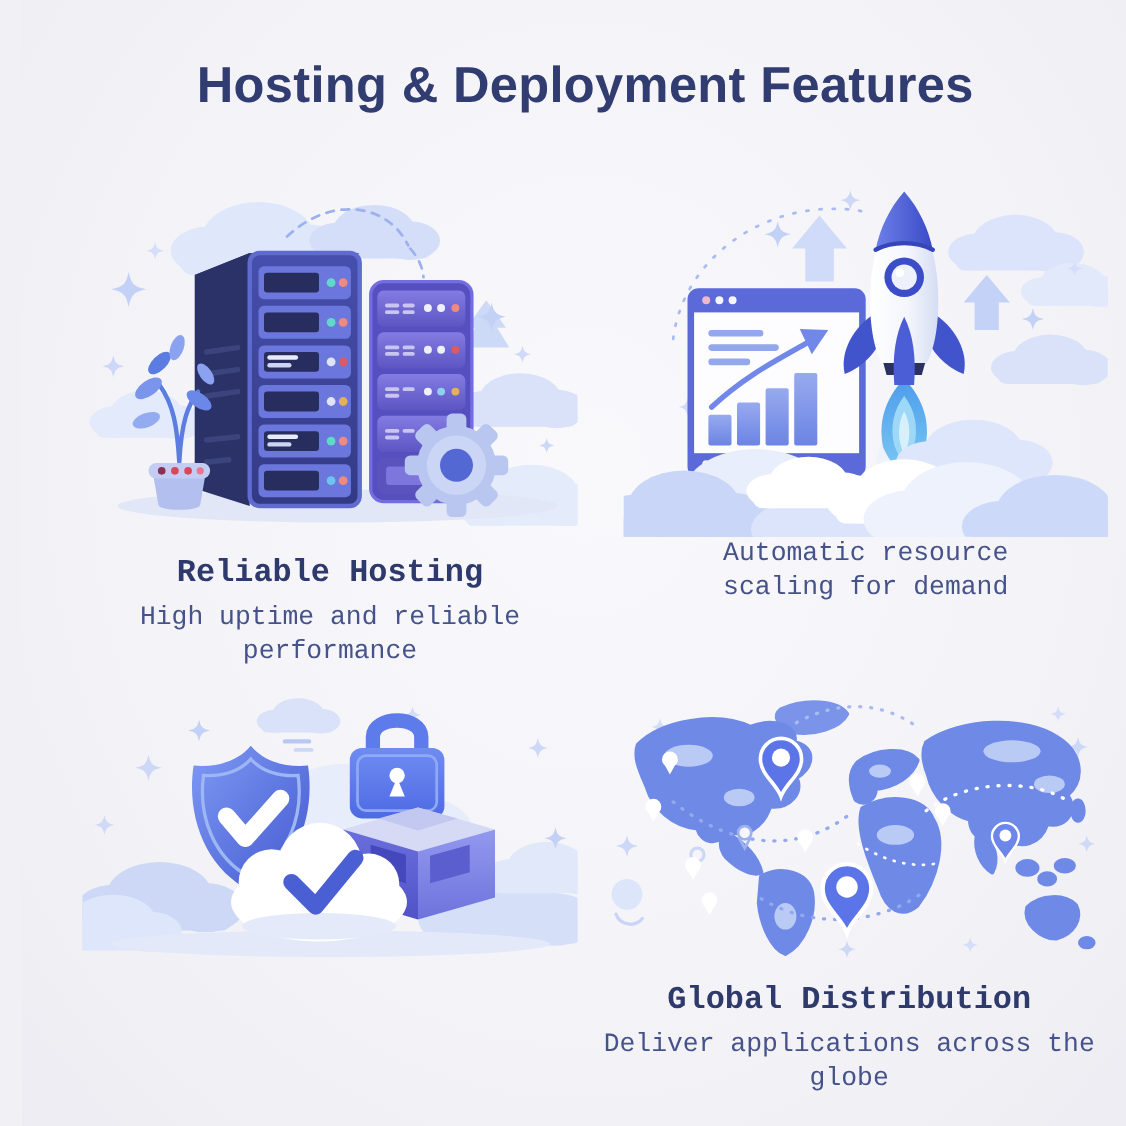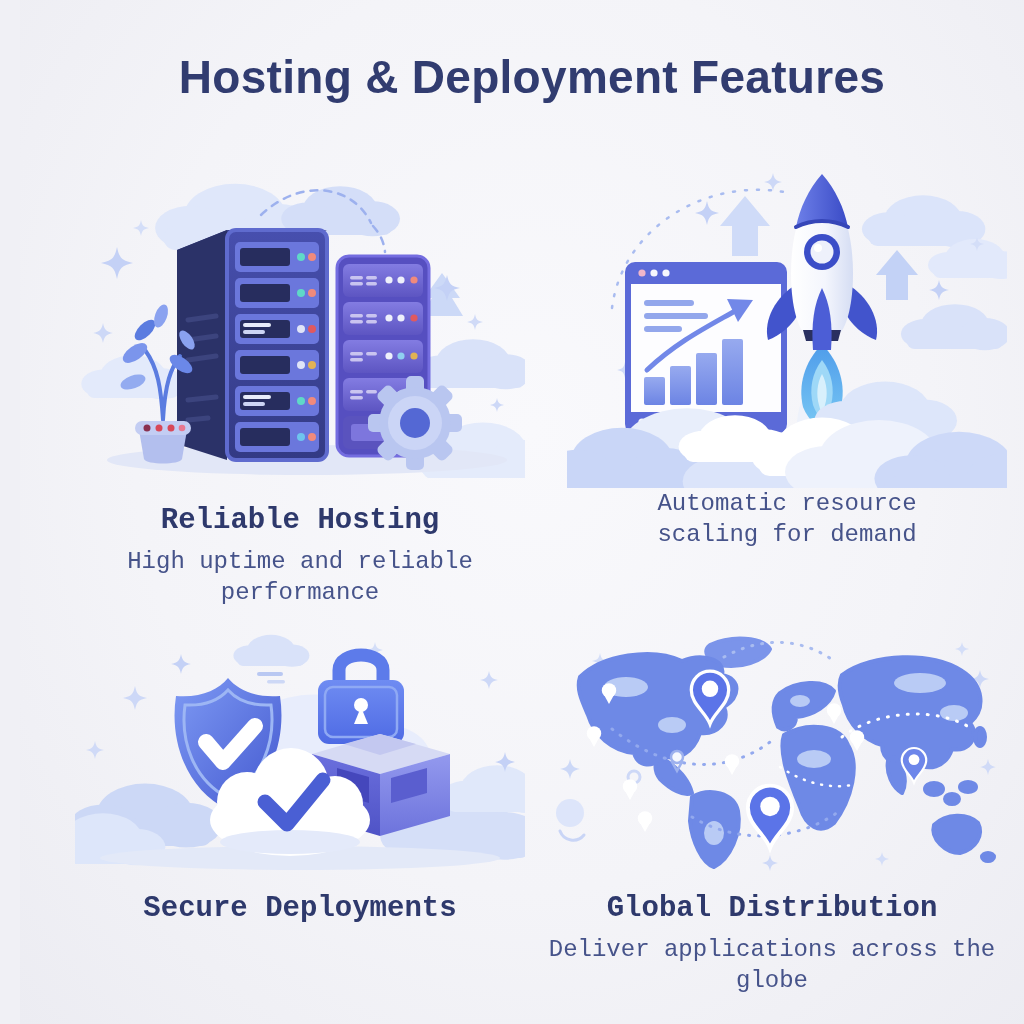--- a/index.html
+++ b/index.html
@@ -394,21 +394,20 @@
         <g>
           <ellipse cx="215" cy="198" rx="80" ry="36" fill="#ffffff"></ellipse>
           <circle cx="172" cy="180" r="30" fill="#ffffff"></circle>
           <circle cx="216" cy="164" r="38" fill="#ffffff"></circle>
           <circle cx="260" cy="182" r="28" fill="#ffffff"></circle>
           <ellipse cx="215" cy="220" rx="70" ry="12" fill="#e4eafa"></ellipse>
           <path d="M190,180 L212,202 L248,158" stroke="#4a5fd4" stroke-width="15" fill="none" stroke-linecap="round" stroke-linejoin="round"></path>
         </g>
       </svg>
     </div>
-    <h2>Secure Deployments</h2>
   </section>
 
   <section class="card row2" id="card-global-distribution">
     <div class="illus">
       <svg width="460" height="260" viewBox="0 0 460 260">
 
         <use href="#spark" transform="translate(28,152) scale(10)" fill="#ccd8f7"></use>
         <use href="#spark" transform="translate(58,44) scale(8)" fill="#d4def8"></use>
         <use href="#spark" transform="translate(438,62) scale(9)" fill="#cdd8f7"></use>
         <use href="#spark" transform="translate(446,150) scale(8)" fill="#d0daf7"></use>

